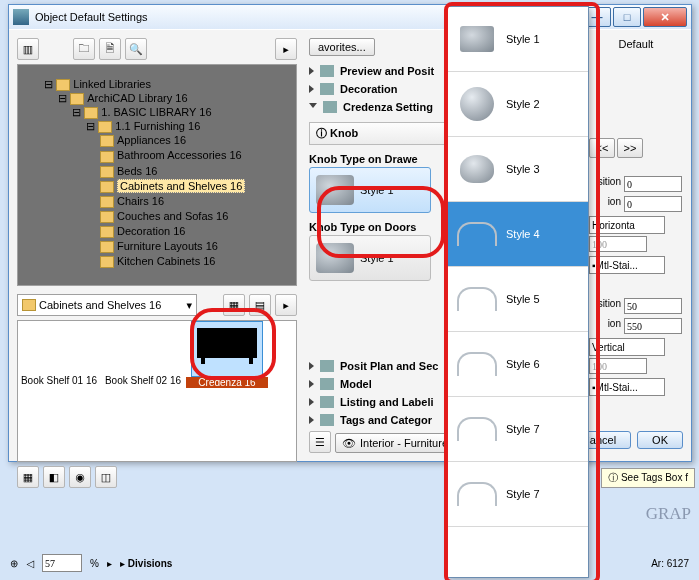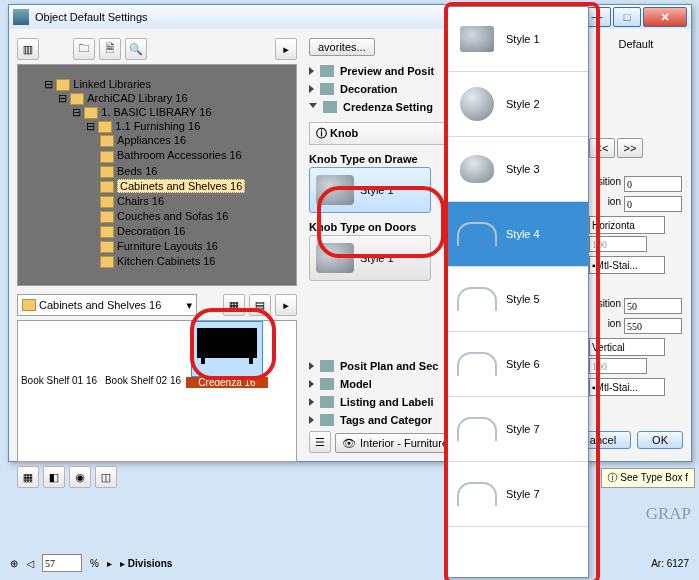--- a/index.html
+++ b/index.html
@@ -358,21 +358,21 @@
         <div class="handle"></div>
       </div>
       <span>Style 7</span>
     </div>
   </div>
 
 <div class="redbox" style="left:444px;top:2px;width:148px;height:574px;border-radius:8px"></div>
 <div class="redbox" style="left:317px;top:186px;width:120px;height:64px"></div>
 <div class="redbox" style="left:190px;top:308px;width:78px;height:64px"></div>
 
-<div class="infobar">ⓘ <span>See Type Box f</span></div>
+<div class="infobar">ⓘ <span>See Tags Box f</span></div>
 <div class="graptxt">GRAP</div>
 
 <div class="status">
  <span>⊕</span>
     <span>◁</span>
  <input style="width: 34px; height: 14px; border: 1px solid rgb(136, 136, 136); font: 10px Tahoma;" value="57">
  <span>%</span>
     <span>▸</span>
  <span style="">▸ <b>Divisions</b></span>
  <span style="margin-left:auto">Ar: 6127</span>

